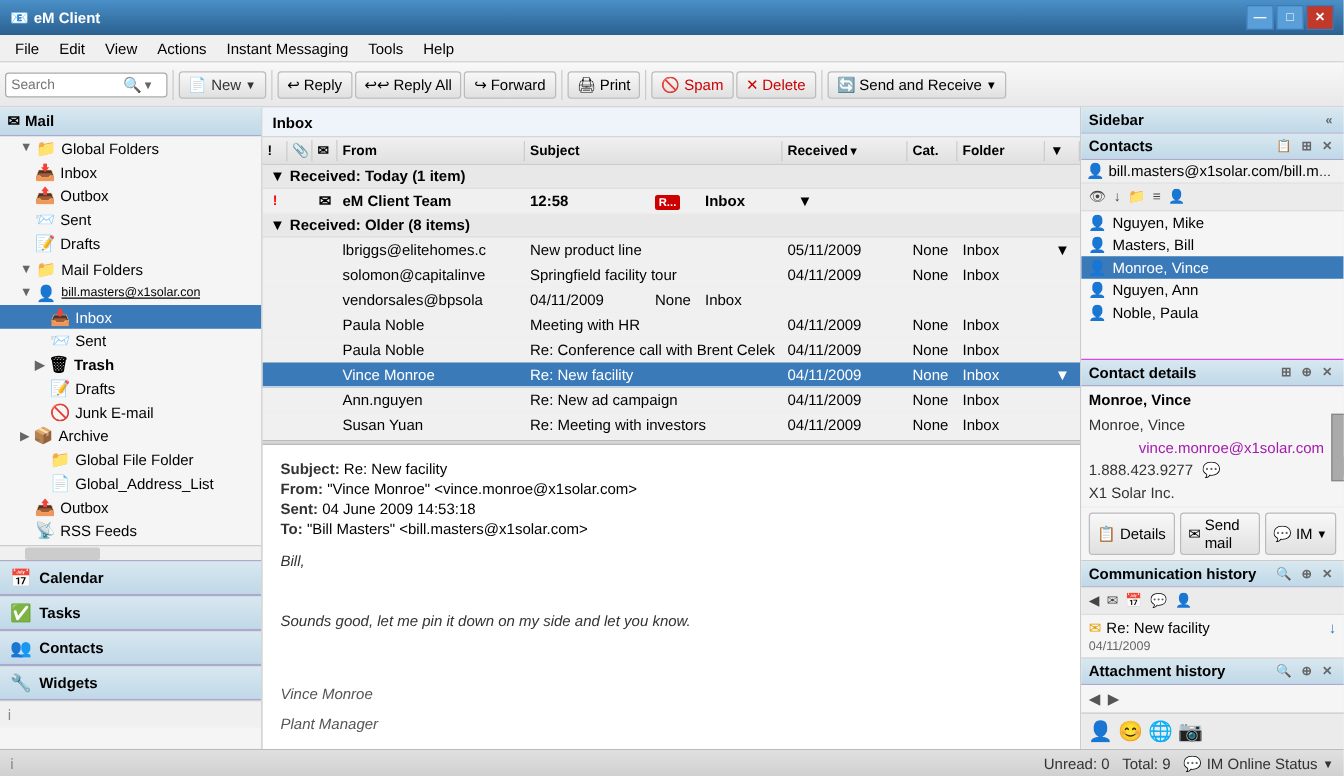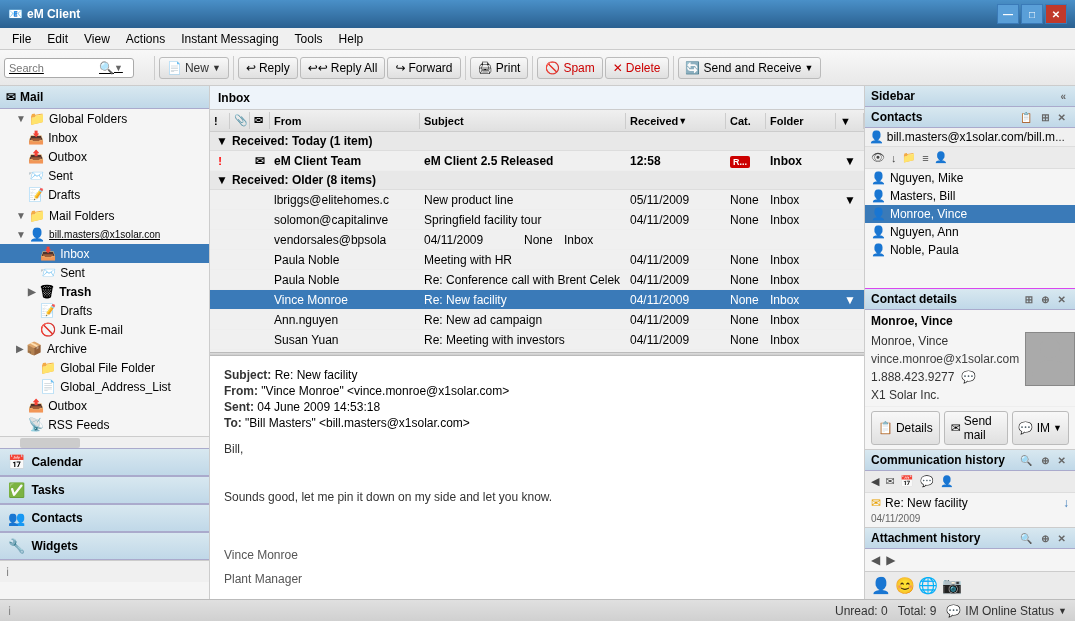--- a/index.html
+++ b/index.html
@@ -50,22 +50,21 @@
       gap: 2px;
     }
     .toolbar-search {
       display: flex;
       align-items: center;
       background: white;
       border: 1px solid #aaa;
       border-radius: 3px;
       padding: 2px 4px;
       width: 130px;
-      margin-right: 16px;
-      text-decoration: underline;
+      margin-right: 0;
     }
     .toolbar-search input {
       border: none; outline: none; font-size: 11px; width: 90px; background: transparent;
     }
     .toolbar-btn {
       display: flex;
       align-items: center;
       gap: 3px;
       padding: 3px 7px;
       background: linear-gradient(to bottom, #f8f8f8, #e0e0e0);
@@ -221,21 +220,21 @@
       flex: 1;
       overflow-y: auto;
       padding: 10px 14px;
       background: white;
       min-height: 0;
     }
     .preview-header { margin-bottom: 10px; font-size: 12px; }
     .preview-header p { margin: 2px 0; }
     .preview-header strong { color: #333; }
     .preview-body { color: #333; line-height: 1.5; }
-    .preview-body p { margin: 6px 0; }
+    .preview-body p { margin: 6px 0; font-style: italic; }
     .preview-signature { margin-top: 16px; color: #555; }
 
     
     #sidebar {
       width: 210px;
       display: flex;
       flex-direction: column;
       background: #f5f5f5;
       flex-shrink: 0;
     }
@@ -557,21 +556,20 @@
       <div class="group-header">
         <span style="margin-right:4px;">▼</span>
         <span>Received: Today  (1 item)</span>
       </div>
 
       <div class="email-row unread flagged">
         <div class="col-flag-cell">!</div>
         <div class="col-attach-cell"></div>
         <div class="col-read-cell">✉</div>
         <div class="col-from-cell">eM Client Team</div>
-        <div class="col-subject-cell">eM Client 2.5 Released</div>
         <div class="col-received-cell">12:58</div>
         <div class="col-cat-cell"><span style="background:#cc0000;color:white;padding:1px 3px;font-size:9px;border-radius:2px;">R...</span></div>
         <div class="col-folder-cell">Inbox</div>
         <div class="col-filter-cell">▼</div>
       </div>
 
       <div class="group-header">
         <span style="margin-right:4px;">▼</span>
         <span>Received: Older  (8 items)</span>
       </div>
@@ -747,21 +745,21 @@
         <div style="display:flex;gap:2px;">
           <span class="sidebar-tool-btn">⊞</span>
           <span class="sidebar-tool-btn">⊕</span>
           <span class="sidebar-tool-btn">✕</span>
         </div>
       </div>
       <div class="cd-name">Monroe, Vince</div>
       <div class="cd-body">
         <div class="cd-info">
           <div>Monroe, Vince</div>
-          <div style="color:#404040;cursor:pointer;">vince.monroe@x1solar.com</div>
+          <div style="color:#a21caf;cursor:pointer;margin-left:40px;">vince.monroe@x1solar.com</div>
           <div>
             <span>1.888.423.9277</span>
             <span style="margin-left:4px;color:#00aff0;">💬</span>
           </div>
           <div>X1 Solar Inc.</div>
         </div>
         <div class="cd-photo">
 
           <svg width="44" height="50" viewBox="0 0 44 50">
             <circle cx="22" cy="14" r="10" fill="#aaa"></circle>

